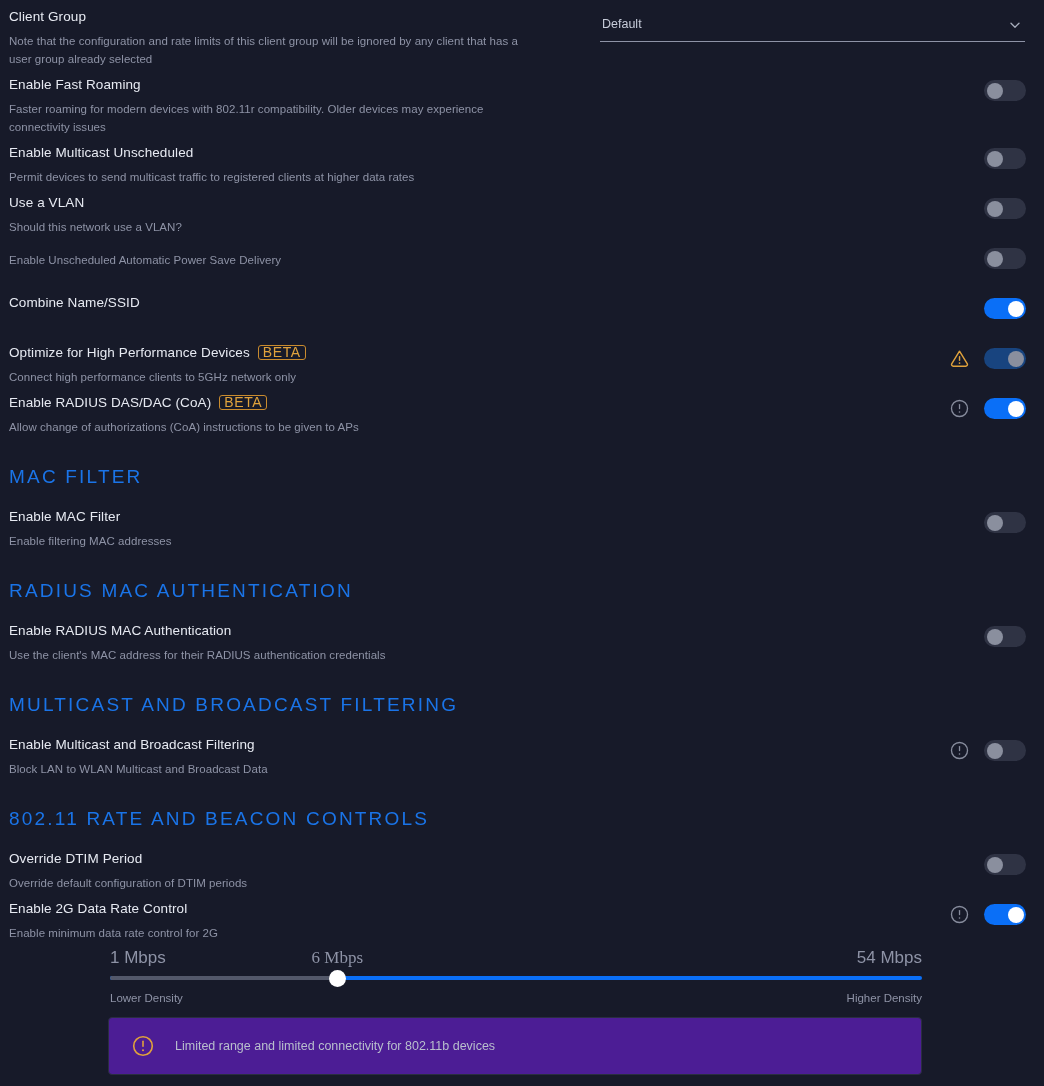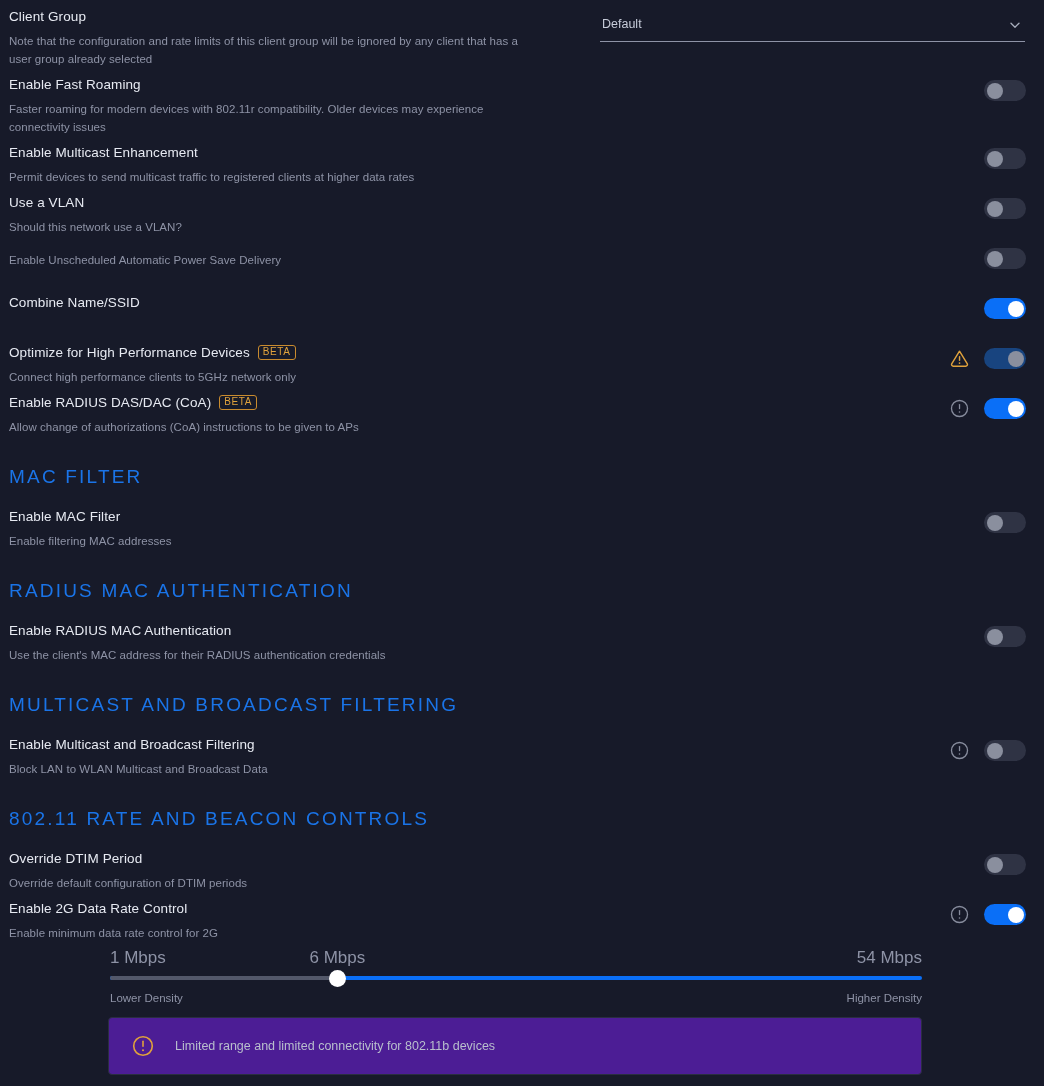--- a/index.html
+++ b/index.html
@@ -39,21 +39,21 @@
     color: #8e93a6;
     line-height: 18px;
     letter-spacing: 0.05px;
     margin-top: 7px;
     max-width: 520px;
   }
 
   
   .badge-beta {
     display: inline-block;
-    font-size: 10px;
+    font-size: 14px;
     letter-spacing: 0.6px;
     color: #e0a23c;
     border: 1px solid #c98b2e;
     border-radius: 3px;
     padding: 1px 4px 1.5px 4px;
     line-height: 10px;
     position: relative;
     top: 0px;
   }
 
@@ -237,21 +237,21 @@
     <div class="ctrl-col" style="top:4px;">
       <div class="switch">
           <div class="knob"></div>
         </div>
     </div>
   </div>
 
   <div class="row" style="top:144px;">
     <div class="label-col">
       <div class="title">
-        <span>Enable Multicast Enhancement</span>
+        <span>Enable Multicast Unscheduled</span>
       </div>
       <div class="desc">Permit devices to send multicast traffic to registered clients at higher data rates</div>
     </div>
     <div class="ctrl-col" style="top:4px;">
       <div class="switch">
           <div class="knob"></div>
         </div>
     </div>
   </div>
 
@@ -417,21 +417,21 @@
       </svg>
       <div class="switch on">
           <div class="knob"></div>
         </div>
     </div>
   </div>
 
   <div class="slider-block">
     <div class="slider-scale">
       <span class="s-min">1 Mbps</span>
-      <span class="s-mid" style="left: 28%;">6 Mbps</span>
+      <span class="s-mid" style="left: 28%; font-family: Liberation Serif, serif;">6 Mbps</span>
       <span class="s-max">54 Mbps</span>
     </div>
     <div class="slider-track">
       <div class="slider-fill-left" style="width: 28%;"></div>
       <div class="slider-thumb" style="left: 28%;"></div>
     </div>
     <div class="slider-density">
       <span class="d-low">Lower Density</span>
       <span class="d-high">Higher Density</span>
     </div>

